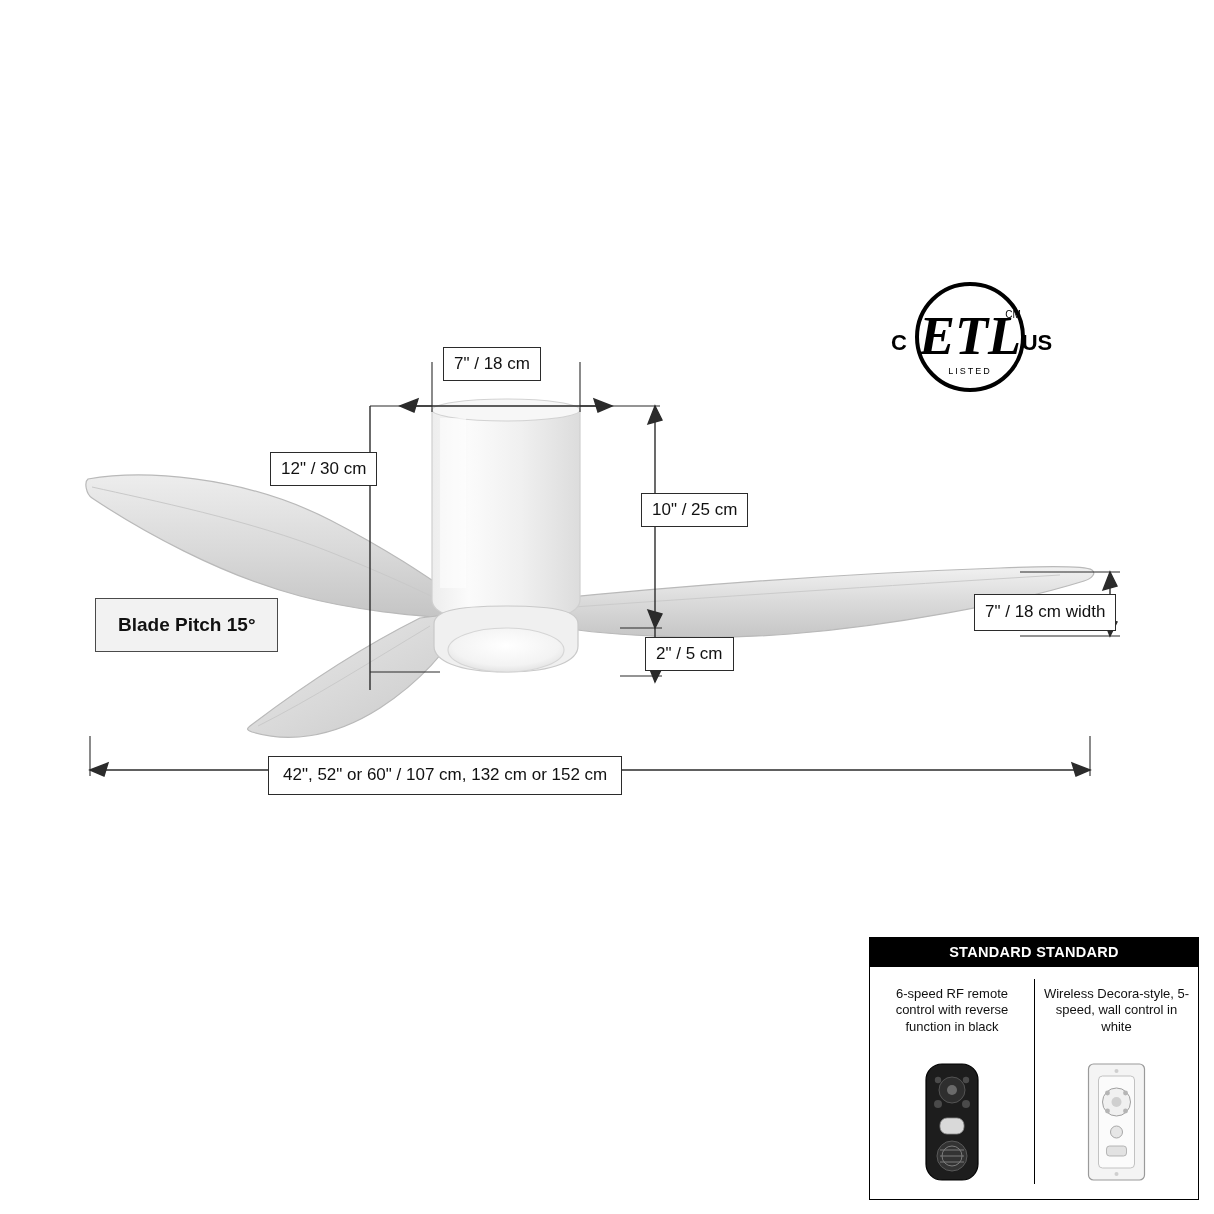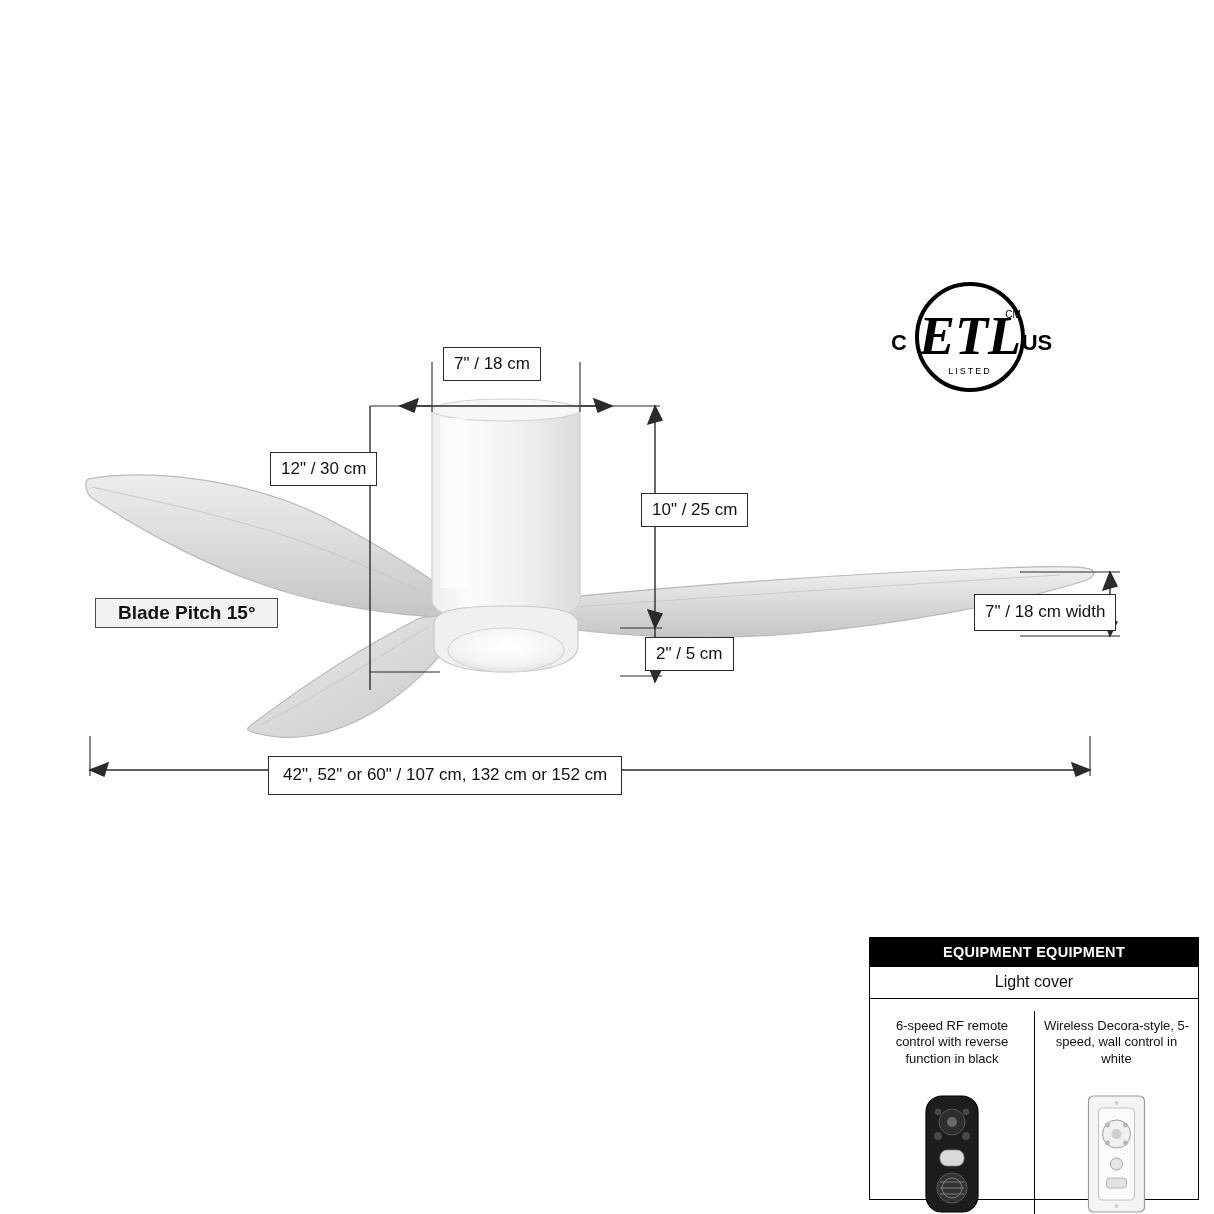--- a/index.html
+++ b/index.html
@@ -29,21 +29,21 @@
     white-space: nowrap;
     text-align: center;
     color: #111;
   }
   .pitch-label {
     position: absolute;
     background: #f2f2f2;
     border: 1px solid #4a4a4a;
     font-size: 19px;
     font-weight: bold;
-    padding: 3px 22px;
+    padding: 15px 22px;
     white-space: nowrap;
     color: #111;
   }
   .width-label {
     position: absolute;
     background: #ffffff;
     border: 1px solid #2b2b2b;
     font-size: 17px;
     padding: 7px 10px 8px 10px;
     white-space: nowrap;
@@ -228,22 +228,21 @@
   <div class="dim-label" style="left:645px; top:637px;">2" / 5 cm</div>
 
   <div class="width-label" style="left:974px; top:594px;">7" / 18 cm width</div>
 
   <div class="span-label" style="left:268px; top:756px;">42", 52" or 60" / 107 cm, 132  cm or 152 cm</div>
 
   <div class="pitch-label" style="left:95px; top:598px;">Blade Pitch 15°</div>
 </div>
 
 <div class="equip">
-  <div class="equip-header">EQUIPMENT EQUIPMENT</div>
-  <div class="equip-sub">Light cover</div>
+  <div class="equip-header">STANDARD STANDARD</div>
 
   <div class="equip-cols">
 
     <div class="equip-col">
       <div class="equip-caption">6-speed RF remote control with reverse function in black</div>
       <div class="device-area">
         <svg width="100%" height="124" viewBox="0 0 160 124" preserveAspectRatio="xMidYMax meet">
           <rect x="54" y="4" width="52" height="116" rx="16" fill="#1d1d1d" stroke="#000" stroke-width="1.2"></rect>
           <circle cx="80" cy="30" r="13" fill="#2e2e2e" stroke="#545454" stroke-width="1"></circle>
           <circle cx="80" cy="30" r="5" fill="#6a6a6a"></circle>

